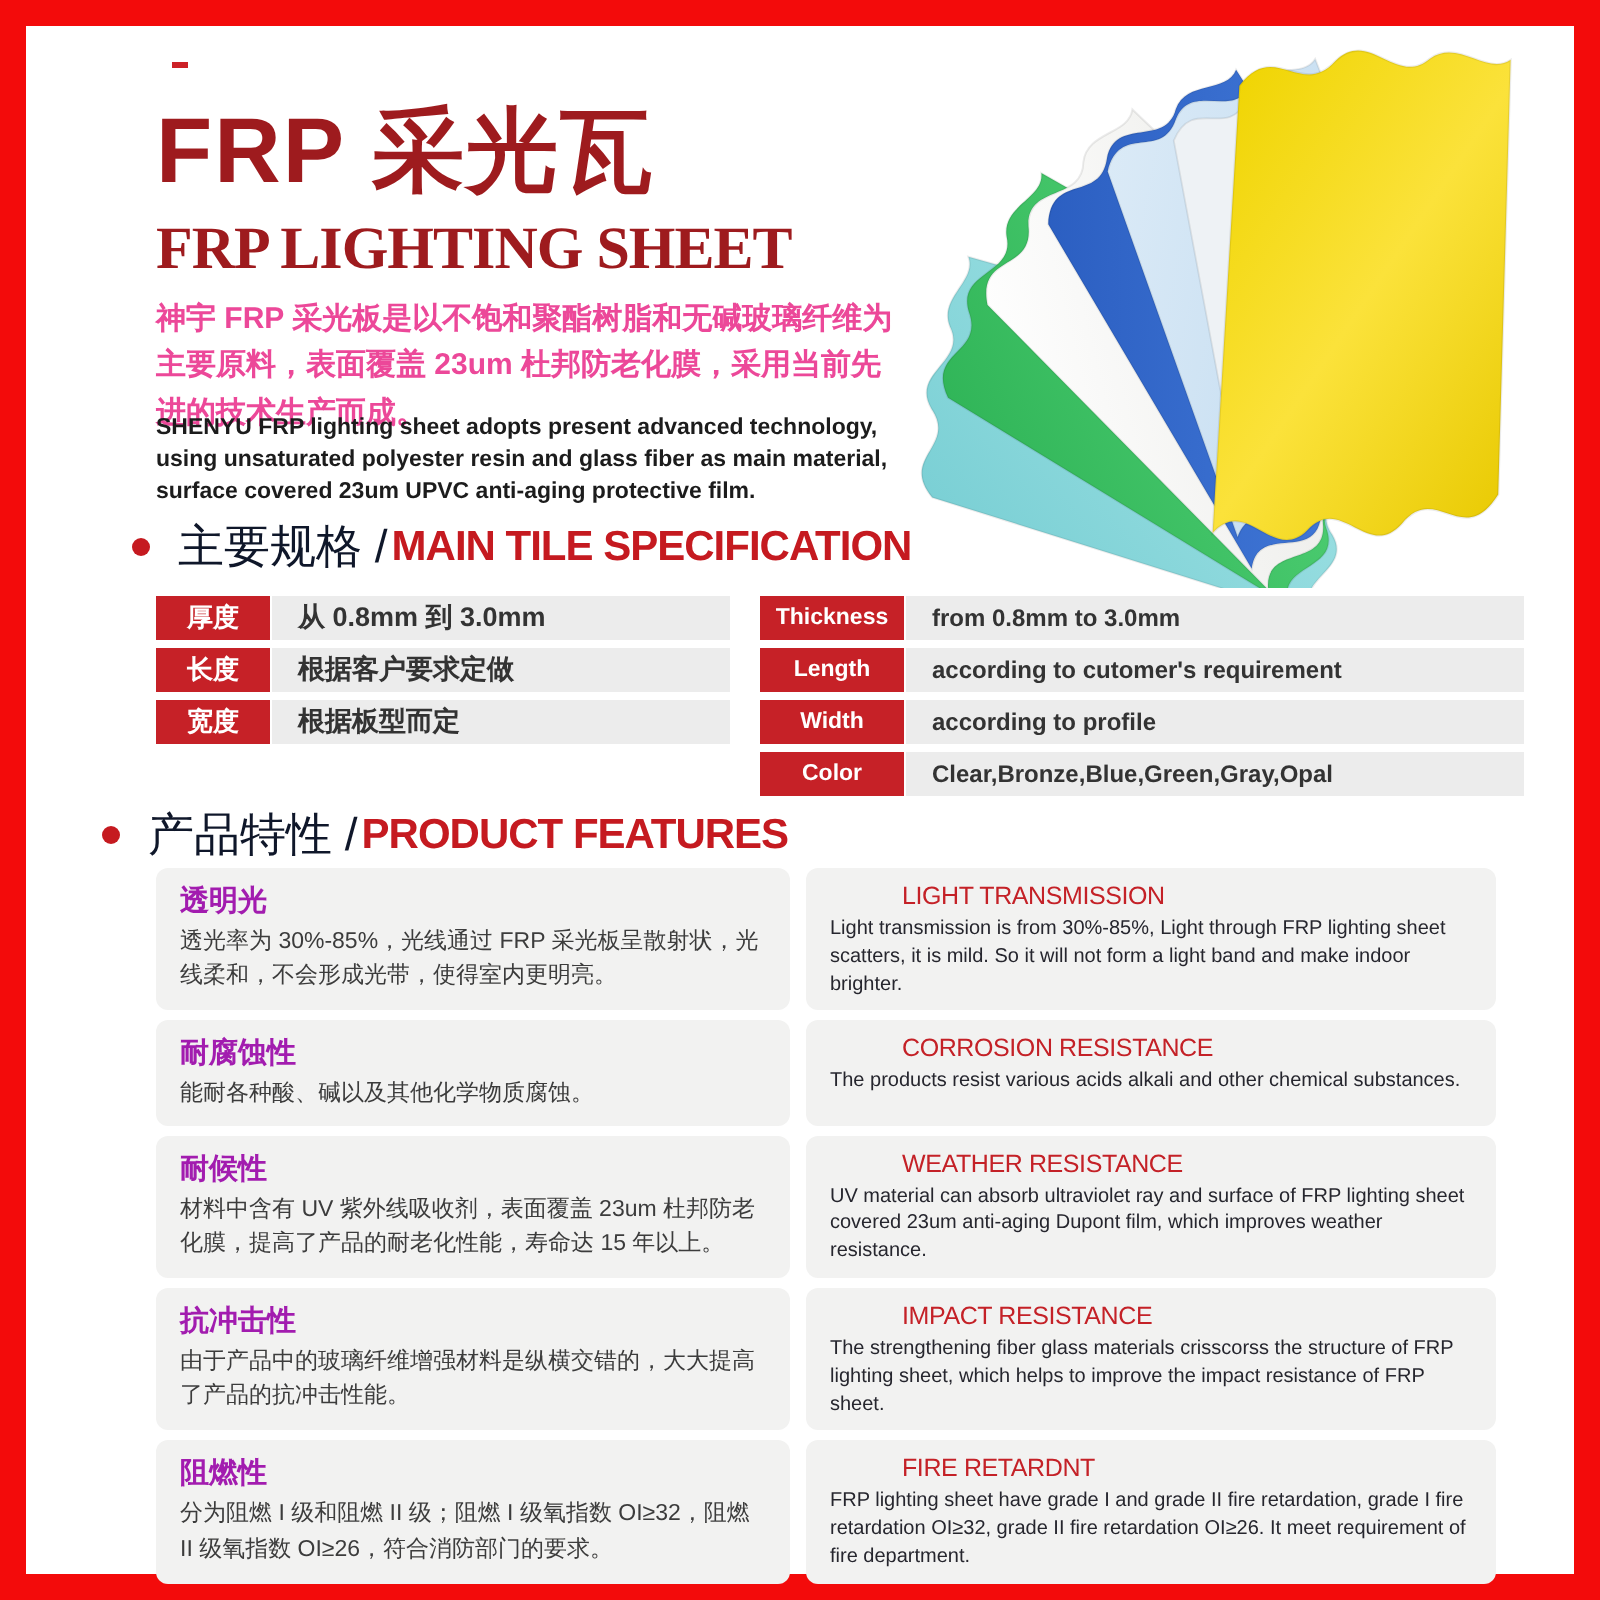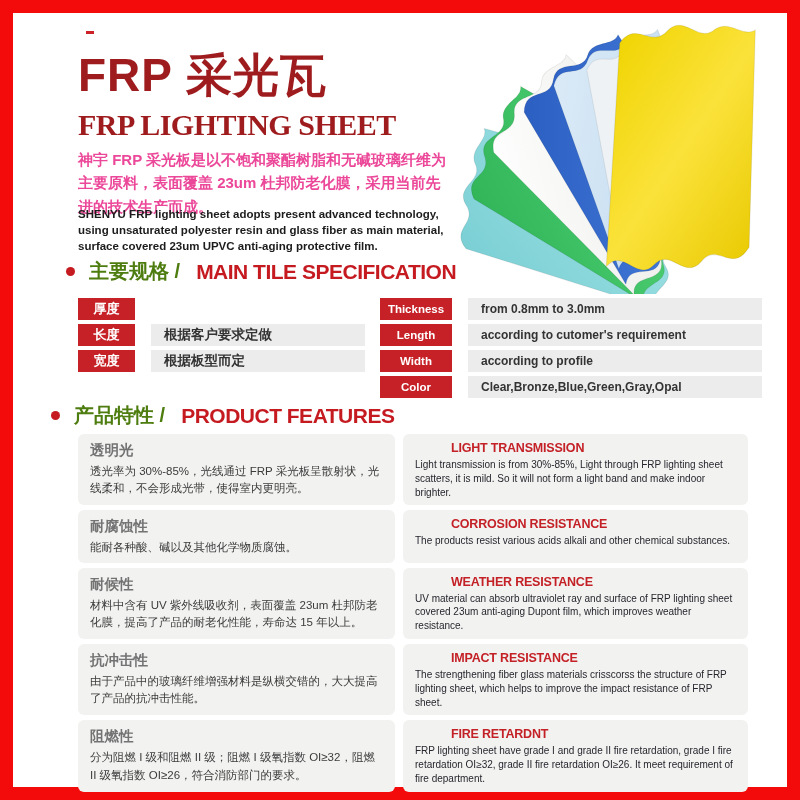--- a/index.html
+++ b/index.html
@@ -18,47 +18,47 @@
   .intro-zh{left:78px;top:148px;width:372px;font-size:15px;line-height:1.55;
             color:#ec4899;font-weight:600;}
   .intro-en{left:78px;top:206px;width:368px;font-size:11.5px;line-height:1.4;
             color:#1c1c1c;font-weight:600;}
 
   
   .sec{display:flex;align-items:center;}
   .sec-spec{left:66px;top:258px;}
   .sec-feat{left:51px;top:402px;}
   .bullet{width:9px;height:9px;border-radius:50%;background:#c51a20;margin-right:14px;}
-  .sec-zh{font-size:20px;font-weight:700;color:#4d7c0f;}
-  .sec-en{font-size:21px;font-weight:700;color:#c51a20;letter-spacing:-0.5px;margin-left:16px;}
+  .sec-zh{font-size:23px;font-weight:400;color:#0f172a;}
+  .sec-en{font-size:21px;font-weight:700;color:#c51a20;letter-spacing:-0.5px;margin-left:2px;}
 
   
   .spec-table{display:flex;flex-direction:column;}
   .spec-zh-table{left:78px;top:298px;width:287px;}
   .spec-en-table{left:380px;top:298px;width:382px;}
-  .trow{display:flex;gap:16px;margin-bottom:4px;height:22px;text-align:right;}
+  .trow{display:flex;gap:1px;margin-bottom:4px;height:22px;text-align:right;}
   .tlabel{background:#c62127;color:#fff;display:flex;align-items:center;
           justify-content:center;font-weight:700;}
   .spec-zh-table .tlabel{width:57px;font-size:13px;}
   .spec-en-table .tlabel{width:72px;font-size:11.5px;}
   .tvalue{background:#ececec;flex:1;display:flex;align-items:center;
           padding-left:13px;font-weight:700;color:#333;}
   .spec-zh-table .tvalue{font-size:13.5px;}
   .spec-en-table .tvalue{font-size:12px;}
 
   
   .features{left:78px;top:434px;width:670px;display:grid;
             grid-template-columns:317px 345px;column-gap:8px;row-gap:5px;
             grid-template-rows:minmax(70px,auto) minmax(46px,auto) minmax(70px,auto)
                                minmax(60px,auto) minmax(66px,auto);}
   .fbox{background:#f2f2f1;border-radius:6px;padding:7px 12px 6px;box-sizing:border-box;}
   .fbox p{margin:0;}
-  .zt{color:#737373;font-size:14.5px;font-weight:700;margin-bottom:3px !important;}
+  .zt{color:#a21caf;font-size:14.5px;font-weight:700;margin-bottom:3px !important;}
   .zb{color:#3c3c3c;font-size:11.5px;line-height:1.5;}
-  .et{color:#c42127;font-size:12.5px;font-weight:700;letter-spacing:-0.2px;
+  .et{color:#c42127;font-size:12.5px;font-weight:400;letter-spacing:-0.2px;
       margin-bottom:3px !important;padding-left:36px;}
   .eb{color:#26262e;font-size:10px;line-height:1.38;}
 
   
   .photo{left:418px;top:6px;width:372px;height:288px;}
 </style>
 </head>
 <body>
 
 <div class="frame"></div>
@@ -114,20 +114,21 @@
 
 <div class="abs sec sec-spec">
   <span class="bullet"></span>
   <span class="sec-zh">主要规格 /</span>
   <span class="sec-en">MAIN TILE SPECIFICATION</span>
 </div>
 
 <div class="abs spec-table spec-zh-table">
   <div class="trow">
     <div class="tlabel">厚度</div>
+    <div class="tvalue">从 0.8mm 到 3.0mm</div>
   </div>
   <div class="trow">
     <div class="tlabel">长度</div>
     <div class="tvalue">根据客户要求定做</div>
   </div>
   <div class="trow">
     <div class="tlabel">宽度</div>
     <div class="tvalue">根据板型而定</div>
   </div>
 </div>

